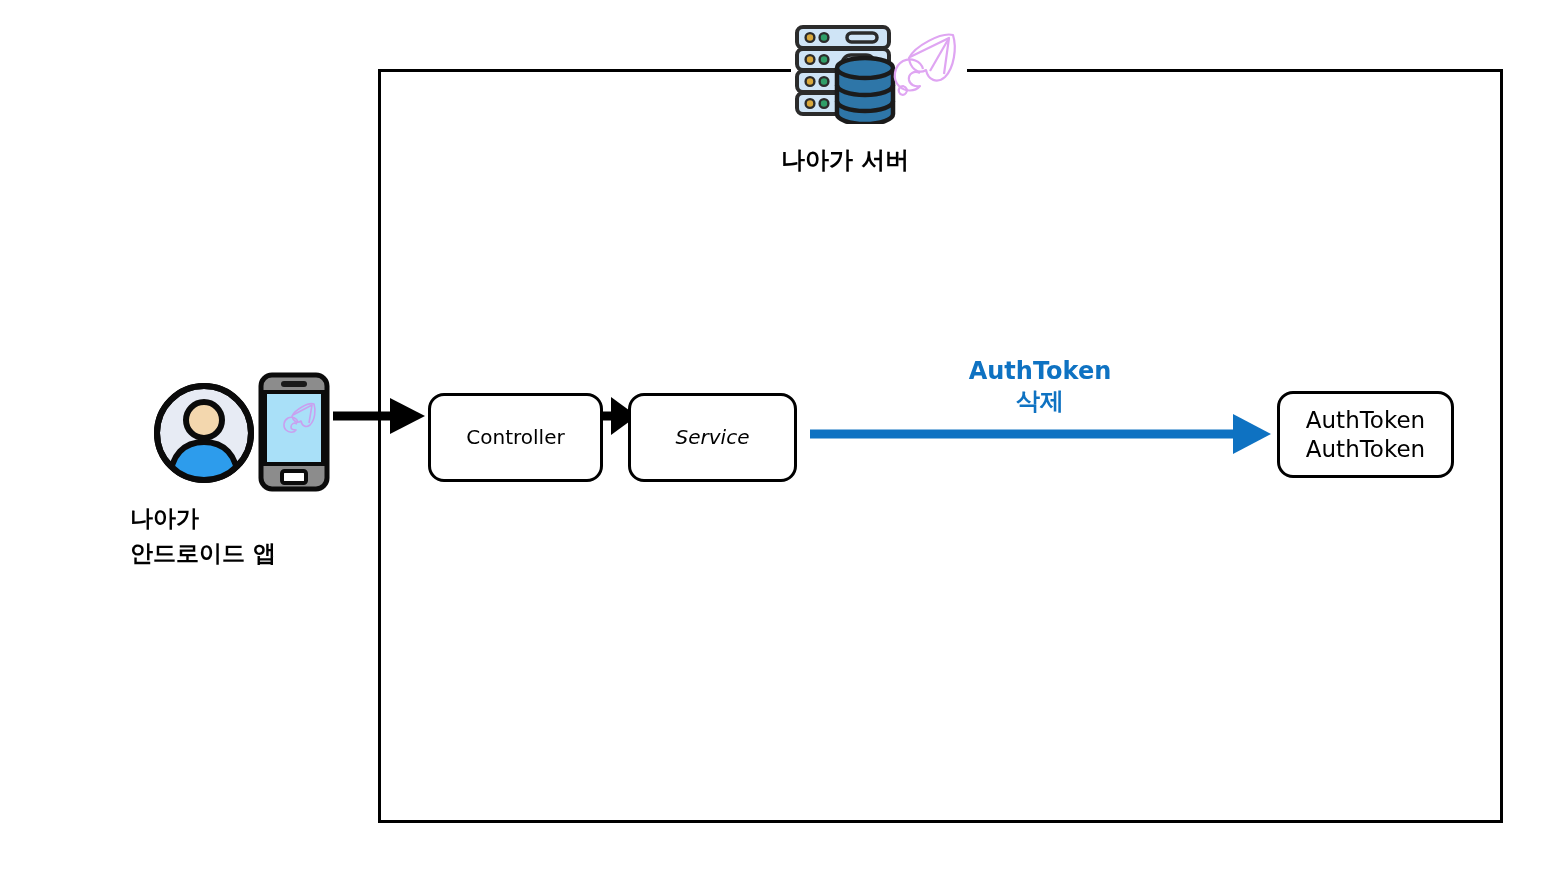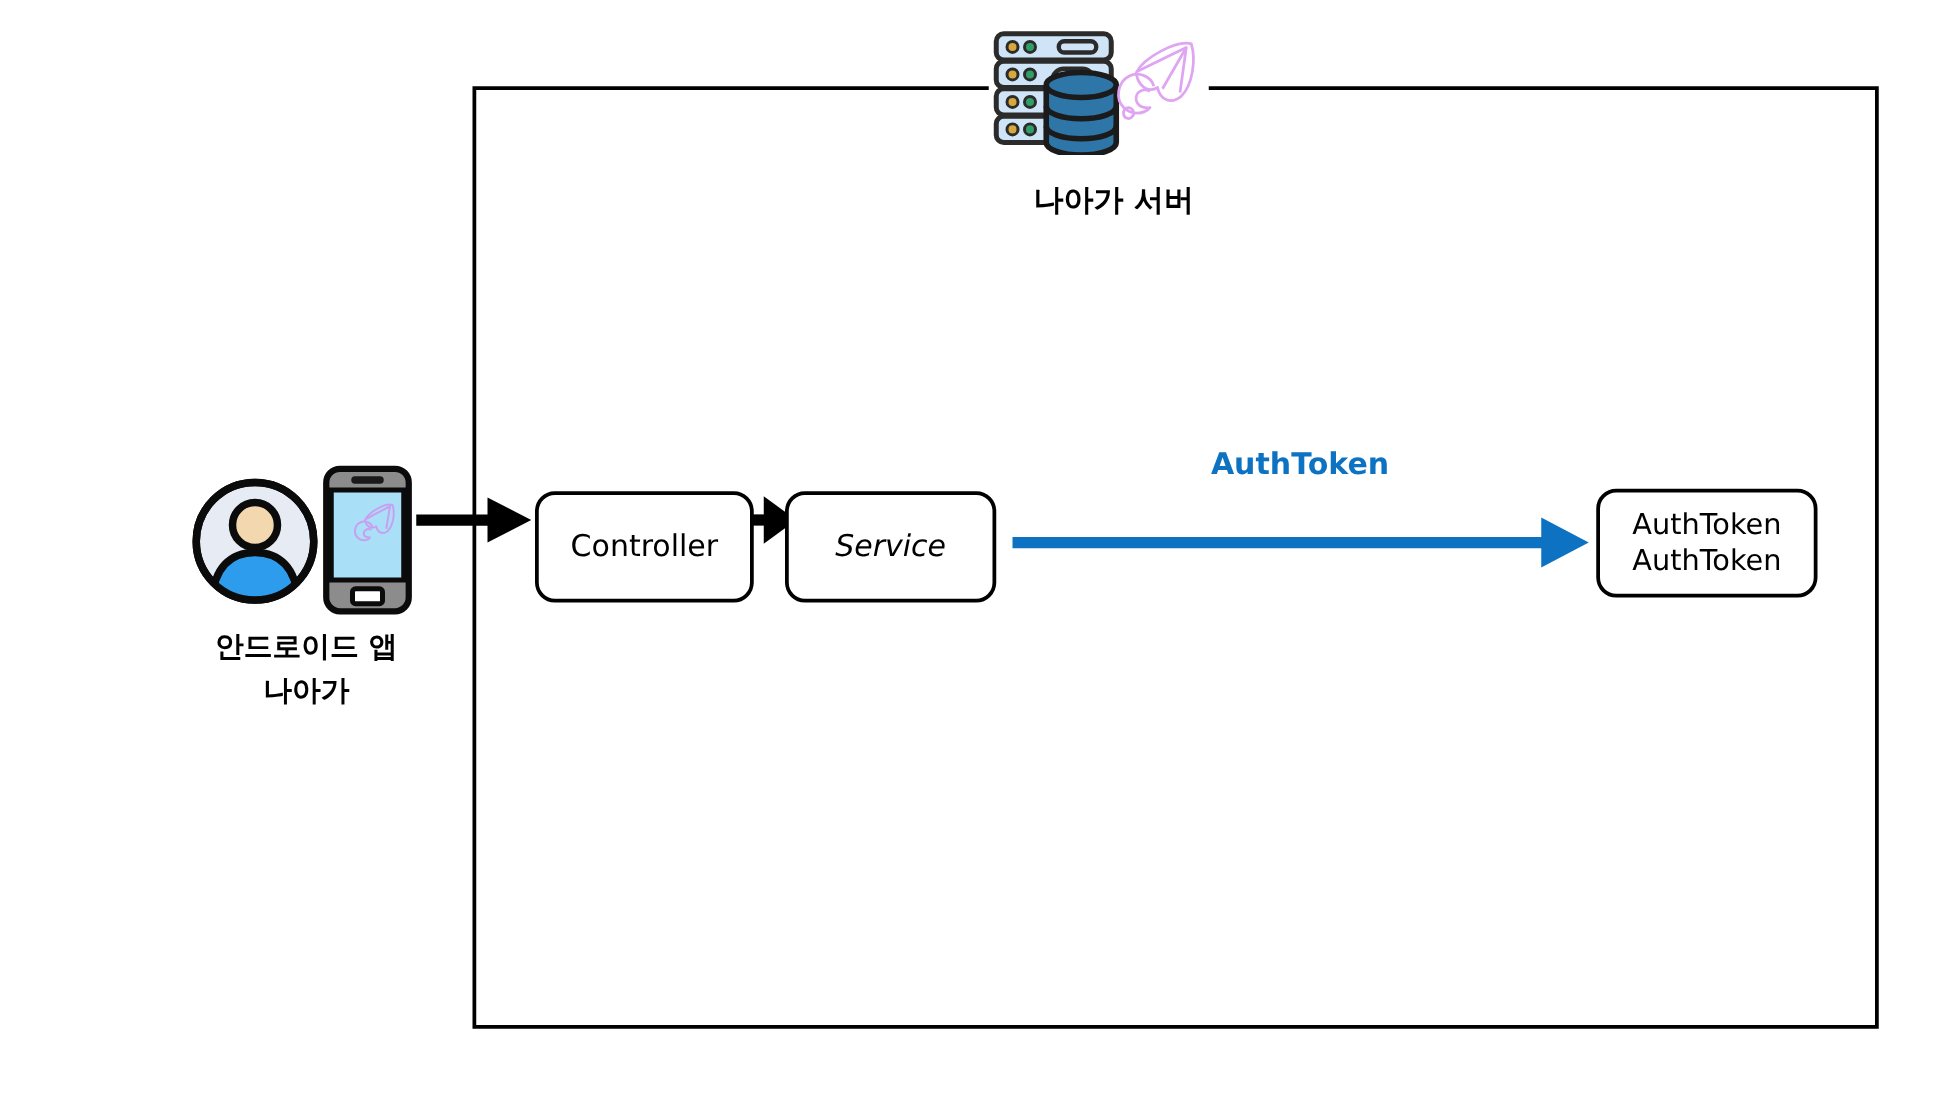--- a/index.html
+++ b/index.html
@@ -11,28 +11,28 @@
   .abs{position:absolute;}
   
   .boundary{
     left:378px;top:69px;width:1119px;height:748px;
     border:3px solid #000;background:transparent;
   }
   
   .node{
     border:3px solid #000;border-radius:16px;background:#fff;
     display:flex;flex-direction:column;align-items:center;justify-content:center;
-    font-size:24px;line-height:29px;text-align:center;z-index:3;
+    font-size:20px;line-height:29px;text-align:center;z-index:3;
   }
   .node-controller{left:428px;top:393px;width:169px;height:83px;}
   .node-service{left:628px;top:393px;width:163px;height:83px;font-style:italic;}
   .node-repository{left:1277px;top:391px;width:171px;height:81px;font-size:23px;}
   
   .caption{
-    text-align:center;font-size:24px;font-weight:700;line-height:35px;z-index:4;
+    text-align:left;font-size:24px;font-weight:700;line-height:35px;z-index:4;
   }
   .server-caption{left:781px;top:143px;width:220px;}
   .client-caption{left:130px;top:501px;width:230px;font-size:23px;}
   .flow-caption{
     left:930px;top:356px;width:220px;text-align:center;
     font-size:24px;line-height:30px;font-weight:700;color:#0E72C2;z-index:4;
   }
   
   .server-icons{left:791px;top:22px;width:176px;height:102px;background:#fff;z-index:5;}
   .client-icons{left:150px;top:370px;width:185px;height:124px;z-index:2;}
@@ -125,32 +125,33 @@
       <g fill="none" stroke="#C9A0EF" stroke-width="1.6" stroke-linejoin="round">
         <path d="M142,46 C145,40 158,32 164,34 C166,40 165,50 160,55 C156,58 152,56 151,51 C147,54 143,51 142,46 Z"></path>
         <path d="M143,45 L162,35 L159,53"></path>
         <path d="M148,52 c-1,-4 -6,-6 -10,-4 c-5,3 -5,9 -2,12 c3,3 8,3 10,0 c-3,0 -5,-1 -5,-3 c0,-3 3,-5 6,-3"></path>
       </g>
     </g>
   </svg>
 </div>
 
 <div class="abs caption client-caption">
+  <div>나아가</div>
   <div>안드로이드 앱</div>
-  <div>나아가</div>
 </div>
 
 <div class="abs node node-controller">
   <span>Controller</span>
 </div>
 
 <div class="abs node node-service">
   <span>Service</span>
 </div>
 
 <div class="abs node node-repository">
   <span>AuthToken</span>
   <span>AuthToken</span>
 </div>
 
 <div class="abs flow-caption">
   <div>AuthToken</div>
+  <div>삭제</div>
 </div>
 
 </body></html>

